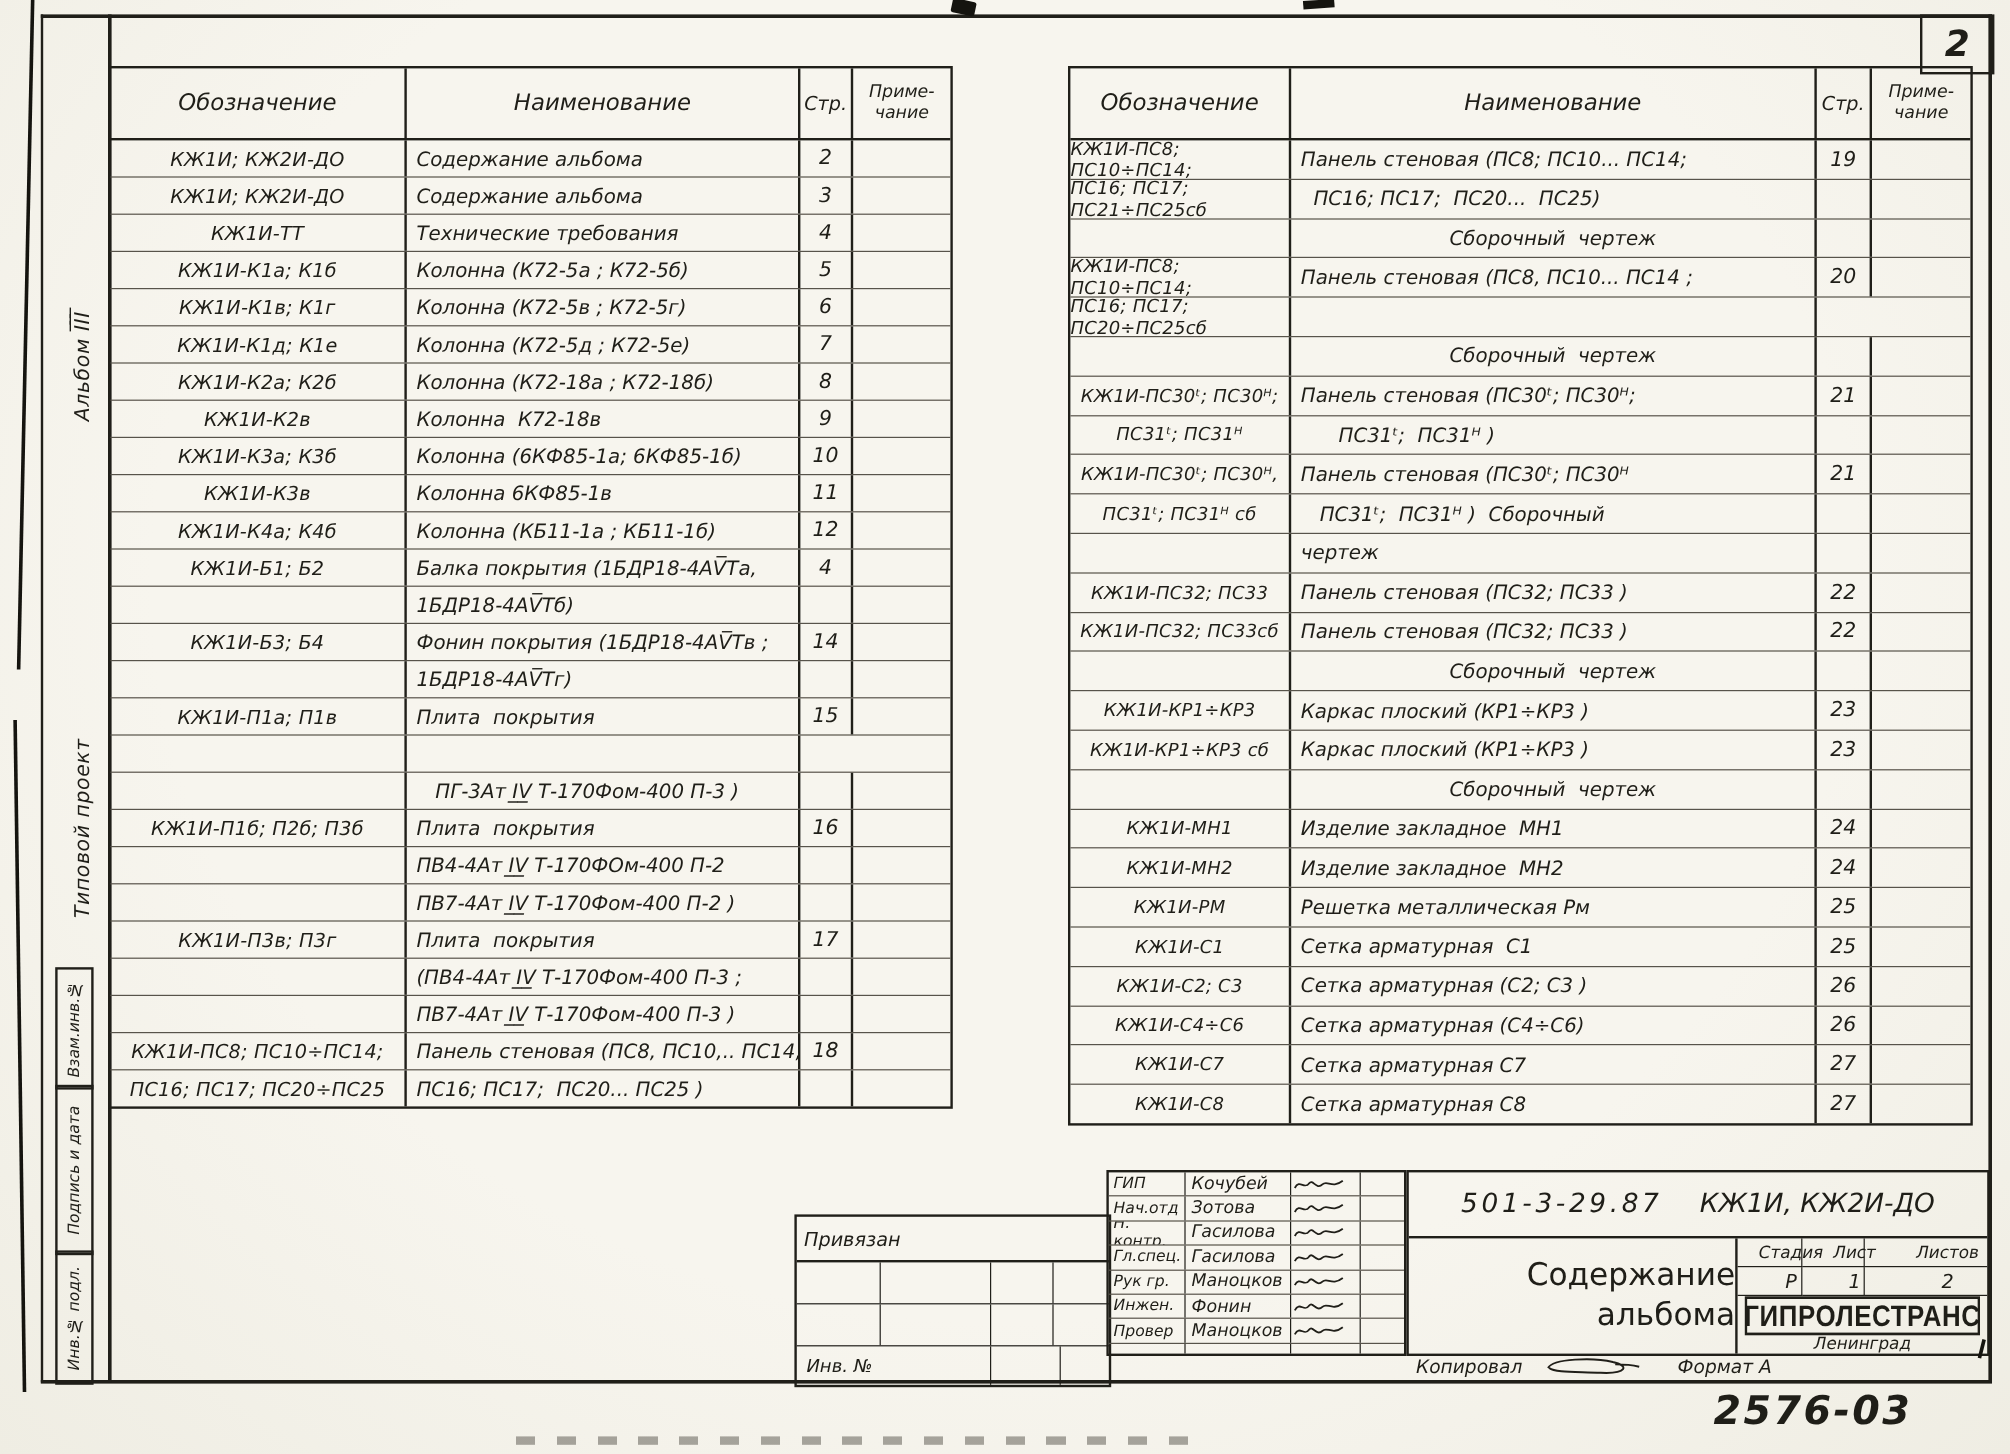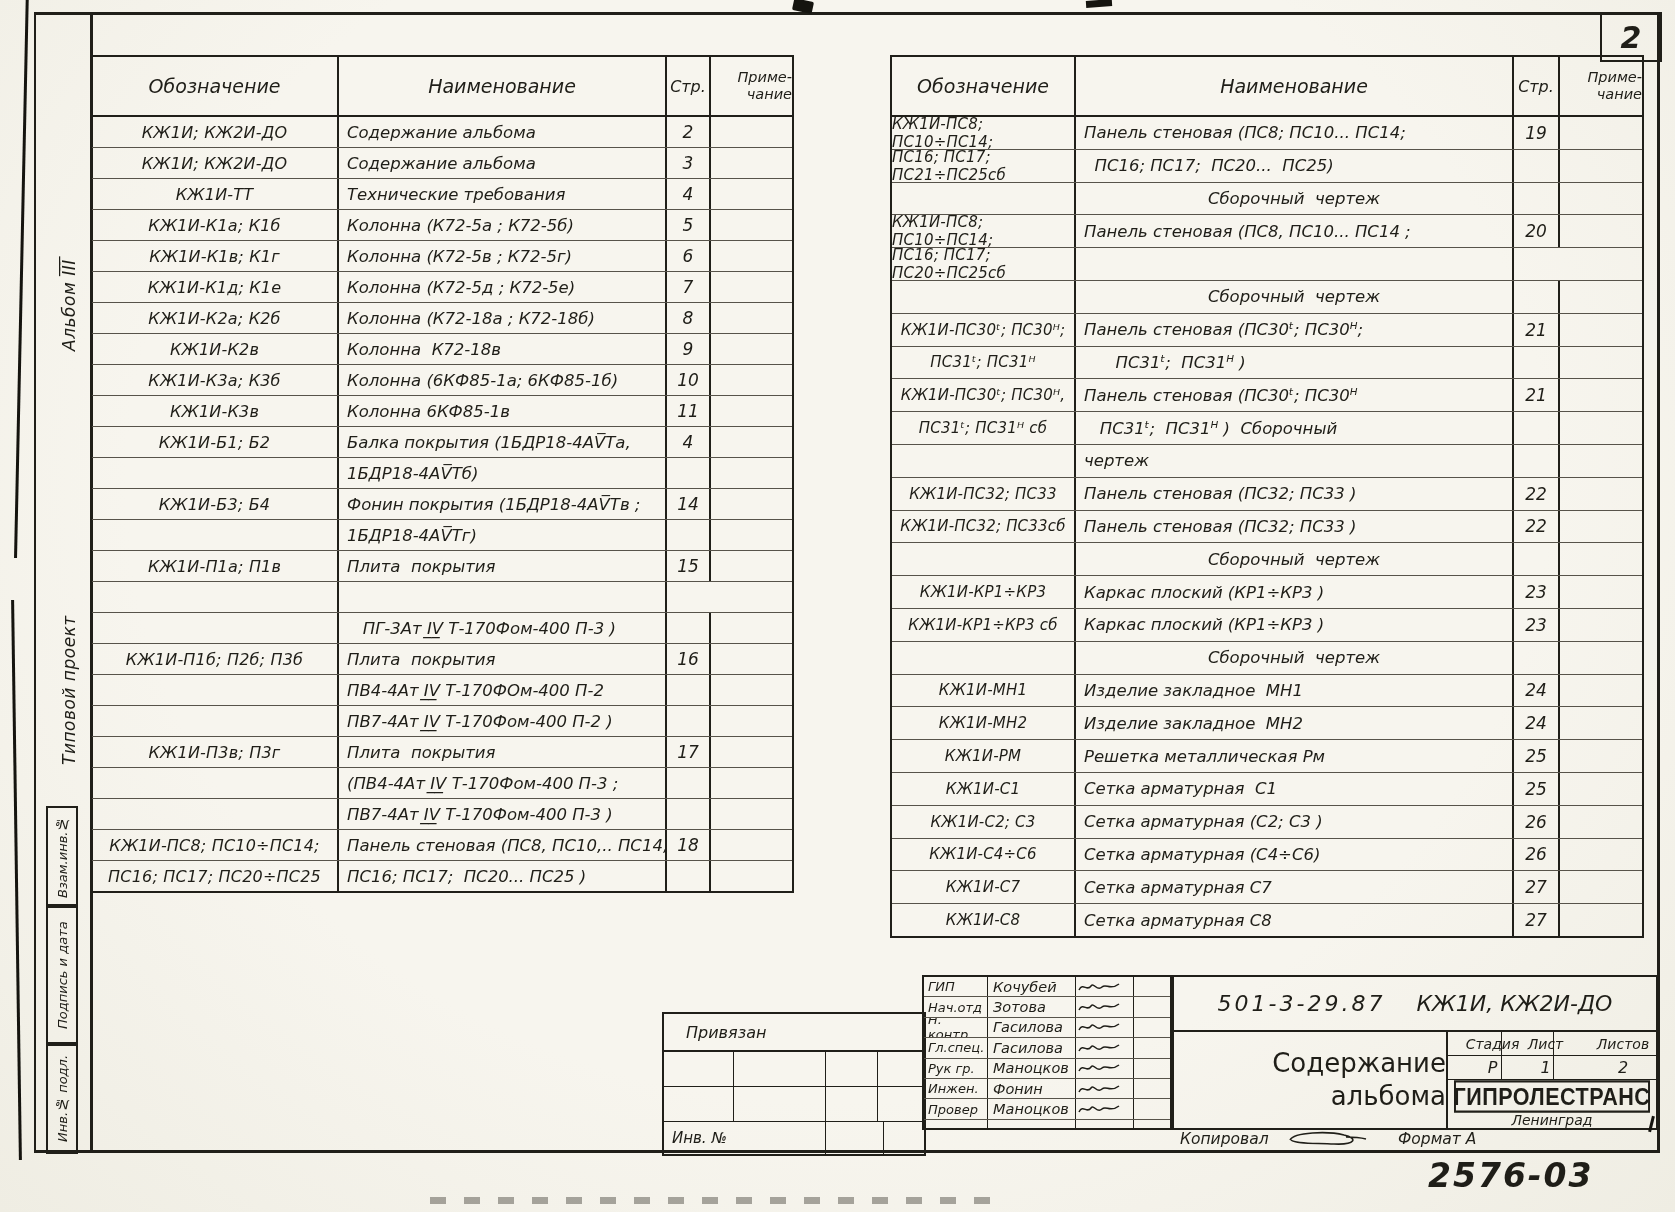--- a/index.html
+++ b/index.html
@@ -16,21 +16,21 @@
      font-size:30px;font-style:italic;font-weight:bold;}
 
   
   .ctable{position:absolute;border:2.6px solid var(--ink);}
   .t-left {--c1:247px;--c2:328px;--c3:44px;--lh:30px;  left:90px; top:55px;width:700px;}
   .t-right{--c1:184px;--c2:438px;--c3:46px;--lh:31.8px;left:890px;top:55px;width:750px;}
   .thead{display:grid;grid-template-columns:var(--c1) var(--c2) var(--c3) 1fr;
      height:58px;border-bottom:2.4px solid var(--ink);}
   .thead .hcell{border-right:2.2px solid var(--ink);display:flex;flex-direction:column;
      align-items:center;justify-content:center;font-style:italic;font-size:19px;}
-  .thead .hcell:last-child{border-right:none;align-items:flex-end;}
+  .thead .hcell:last-child{border-right:none;}
   .hcell .h-sm{font-size:16px;}
   .hcell .h-note{font-size:14.5px;line-height:17px;}
   .line{display:grid;grid-template-columns:var(--c1) var(--c2) var(--c3) 1fr;
      height:var(--lh);border-bottom:1.2px solid var(--rule);}
   .tbody .line:last-child{border-bottom:none;}
   .cell{border-right:2.2px solid var(--ink);overflow:hidden;}
   .cell:last-child{border-right:none;}
   .cd{font-style:italic;display:flex;align-items:center;justify-content:center;
       font-size:15px;letter-spacing:.2px;}
   .t-left .cd{font-size:16px;}
@@ -44,21 +44,21 @@
      font-style:italic;display:flex;align-items:center;justify-content:center;}
   .m-label{font-size:17px;letter-spacing:.5px;left:52px;width:34px;}
   .m-box{position:absolute;left:46px;width:28px;border:2.2px solid var(--ink);
      display:flex;align-items:center;justify-content:center;}
   .m-box .vtext{position:static;font-size:13px;height:100%;width:100%;}
 
   
   .attach{position:absolute;left:662px;top:1012px;width:260px;height:140px;
      border:2.6px solid var(--ink);display:flex;flex-direction:column;}
   .attach .a-title{height:36px;border-bottom:2px solid var(--ink);display:flex;
-     align-items:center;padding-left:22px;font-style:italic;font-size:16px;}
+     align-items:center;padding-left:6px;font-style:italic;font-size:16px;}
   .attach .a-grid{height:34px;border-bottom:1.6px solid var(--ink);display:grid;
      grid-template-columns:70px 92px 52px 1fr;}
   .attach .a-grid div{border-right:1.6px solid var(--ink);}
   .attach .a-grid div:last-child{border-right:none;}
   .attach .a-inv{flex:1;display:grid;grid-template-columns:162px 58px 1fr;}
   .attach .a-inv div{border-right:1.6px solid var(--ink);display:flex;align-items:center;
      padding-left:8px;font-style:italic;font-size:15px;}
   .attach .a-inv div:last-child{border-right:none;}
 
   
@@ -204,20 +204,26 @@
           <div class="cell cp">10</div>
           <div class="cell cnote"></div>
         </div>
         <div class="line">
           <div class="cell cd">КЖ1И-К3в</div>
           <div class="cell cn">Колонна 6КФ85-1в</div>
           <div class="cell cp">11</div>
           <div class="cell cnote"></div>
         </div>
         <div class="line">
+          <div class="cell cd">КЖ1И-К4а; К4б</div>
+          <div class="cell cn">Колонна (КБ11-1а ; КБ11-1б)</div>
+          <div class="cell cp">12</div>
+          <div class="cell cnote"></div>
+        </div>
+        <div class="line">
           <div class="cell cd">КЖ1И-Б1; Б2</div>
           <div class="cell cn">Балка покрытия (1БДР18-4АV̅Та,</div>
           <div class="cell cp">4</div>
           <div class="cell cnote"></div>
         </div>
         <div class="line">
           <div class="cell cd"></div>
           <div class="cell cn">1БДР18-4АV̅Тб)</div>
           <div class="cell cp"></div>
           <div class="cell cnote"></div>

